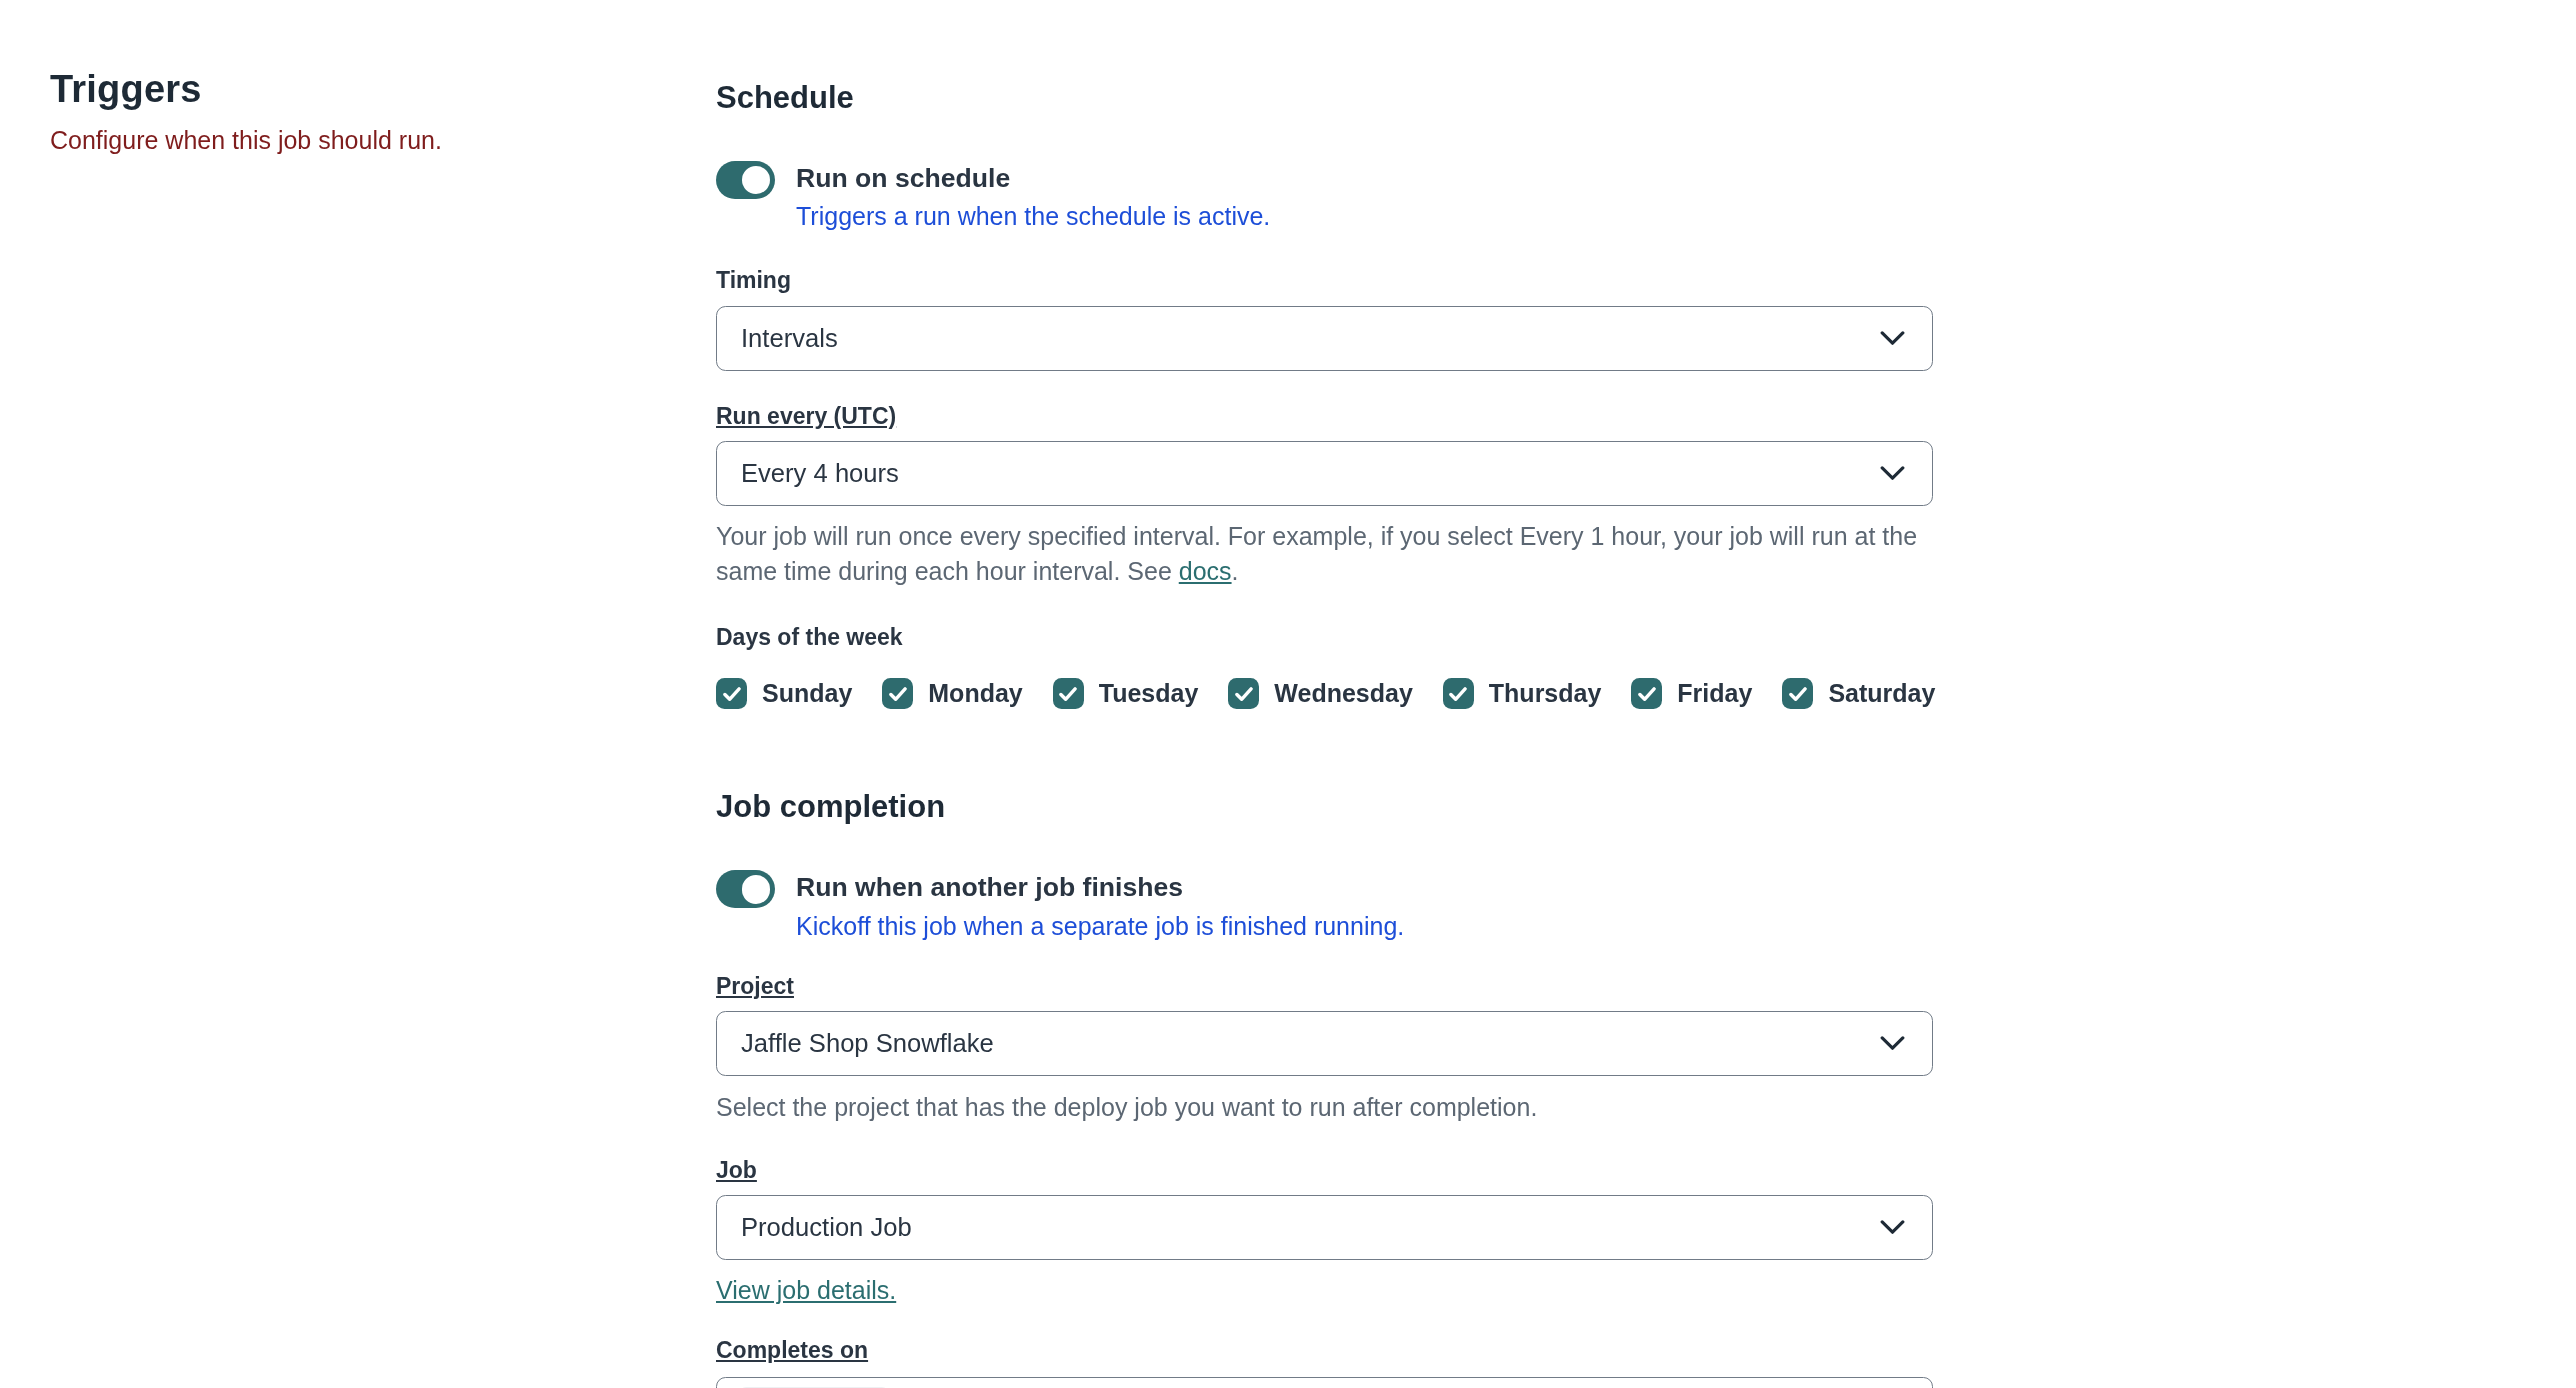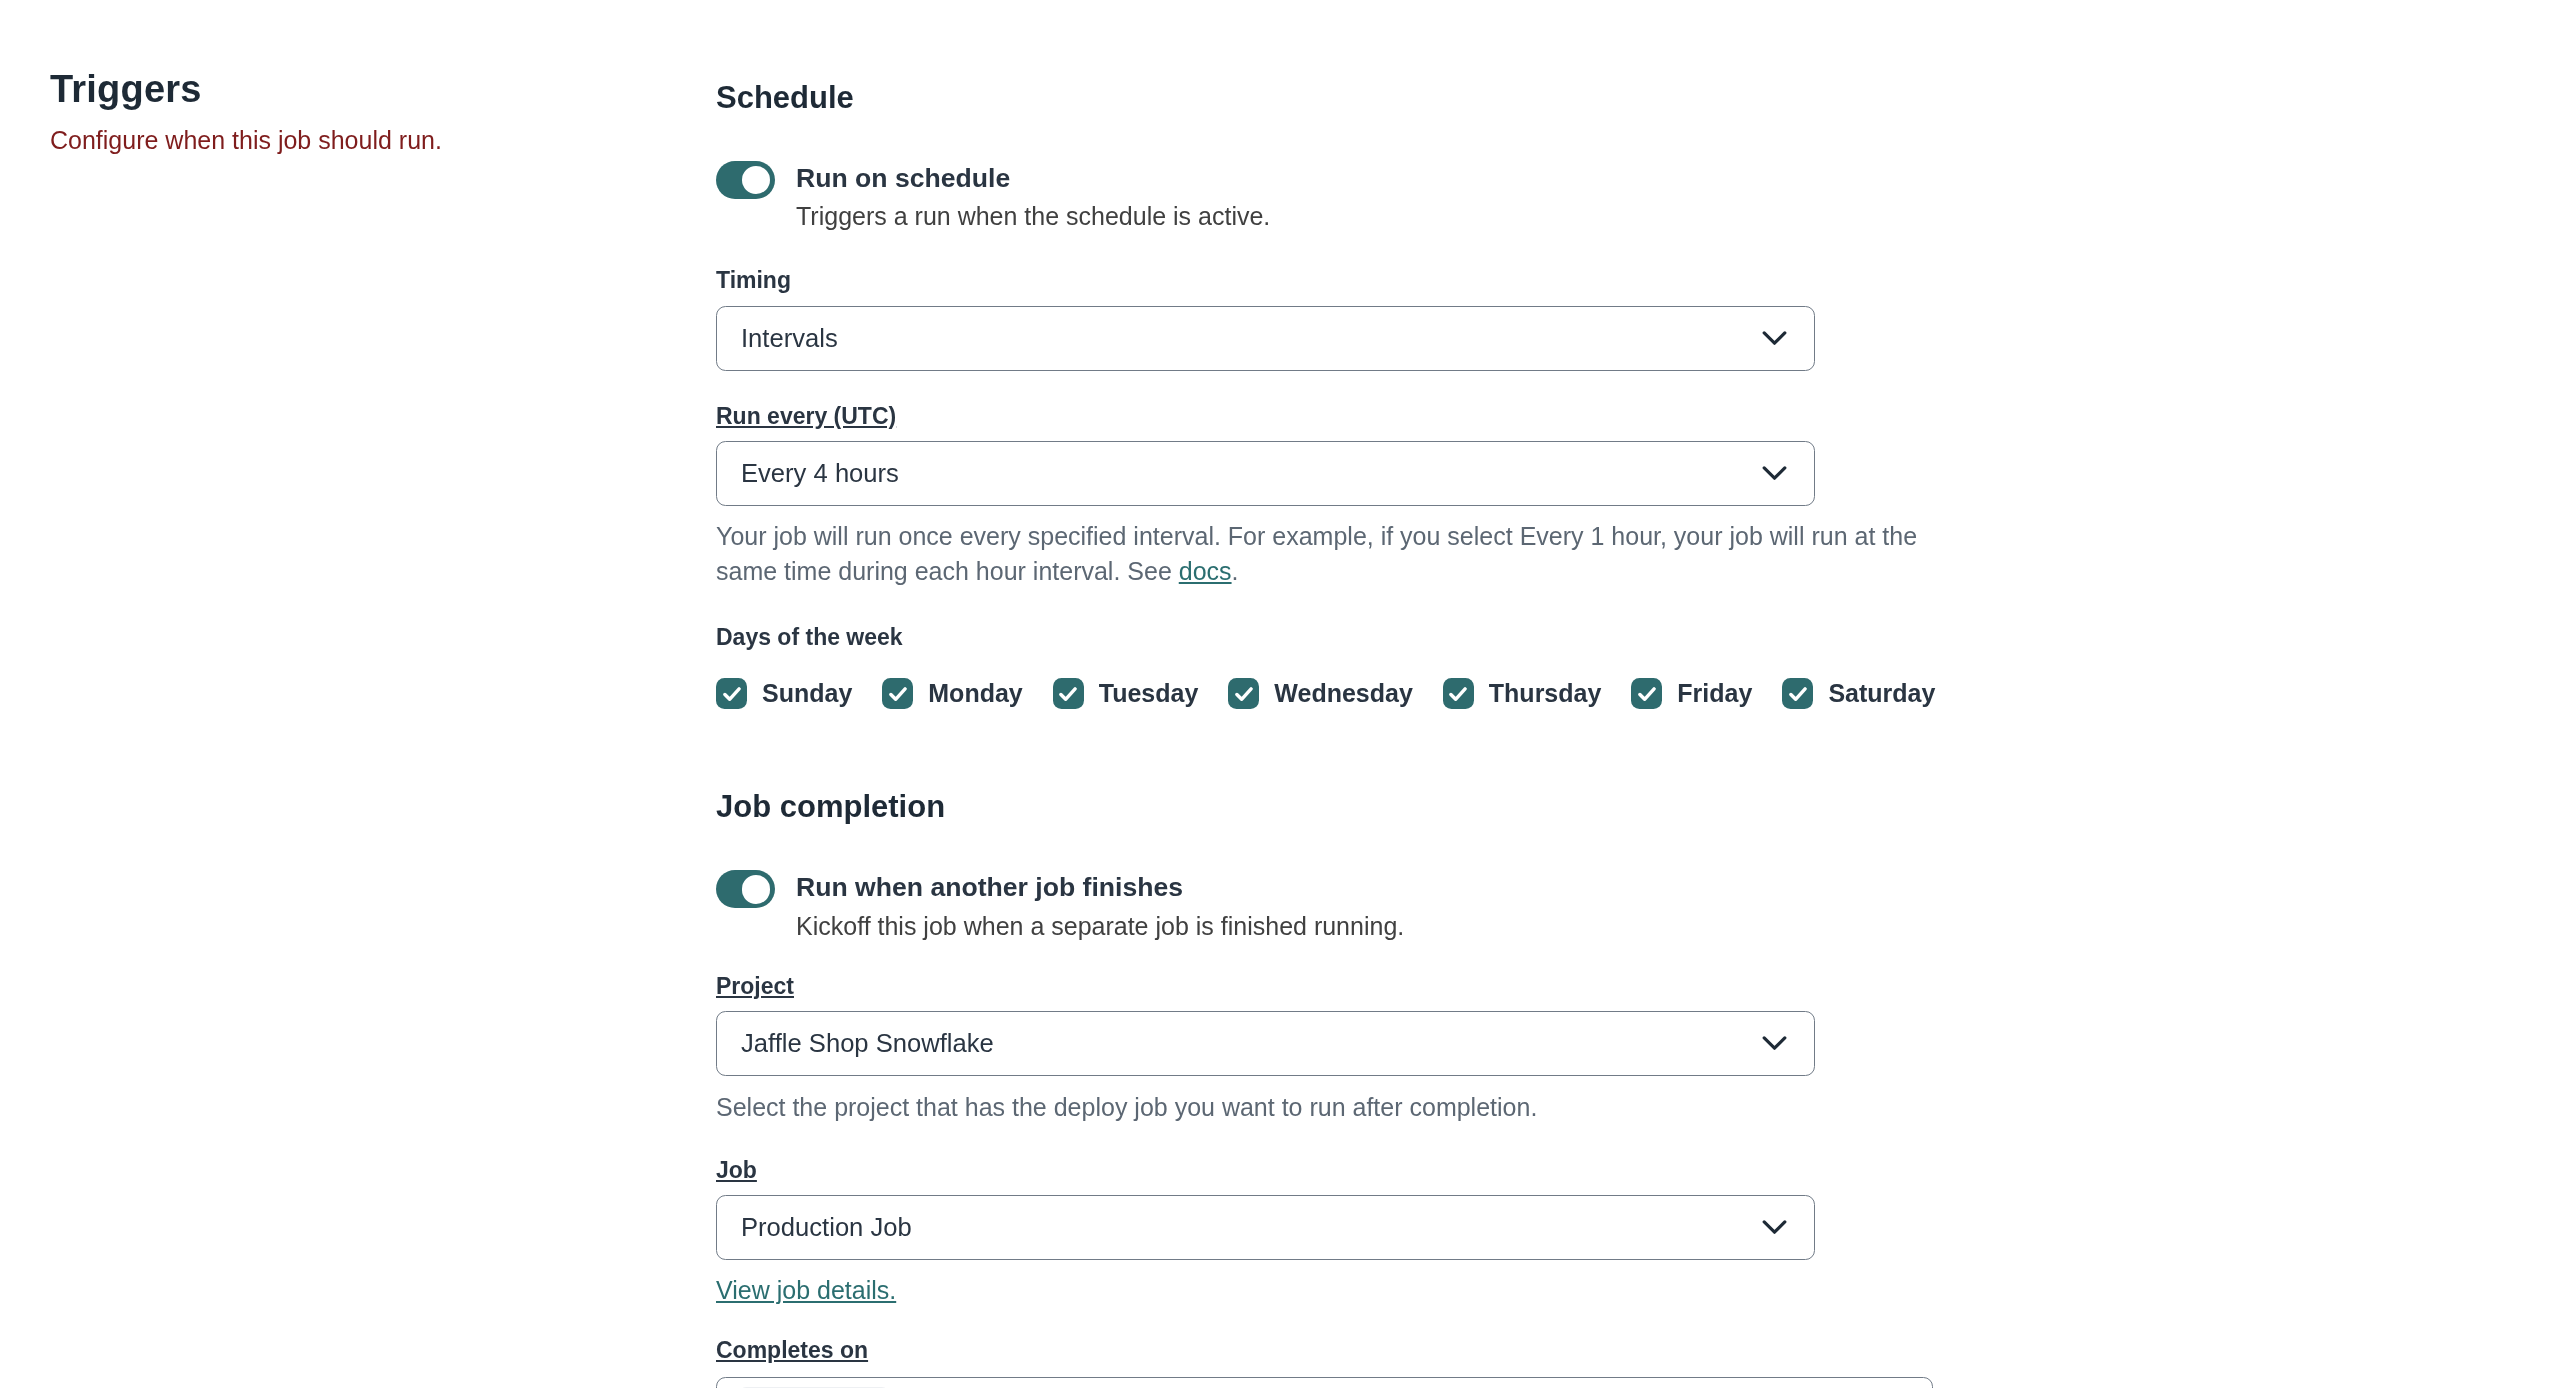--- a/index.html
+++ b/index.html
@@ -30,29 +30,29 @@
     position: relative;
     cursor: pointer;
   }
   .toggle .knob {
     position: absolute; top: 4.7px; right: 4.7px;
     width: 28.5px; height: 28.5px;
     background: #ffffff; border-radius: 50%;
   }
   .toggle-text { margin-left: 21px; padding-top: 1.9px; }
   .toggle-label { font-size: 26.6px; font-weight: 700; color: #2a3542; }
-  .toggle-desc { margin-top: 8.5px; font-size: 25px; color: #404040; }
+  .toggle-desc { margin-top: 8.5px; font-size: 25px; color: #1d4ed8; }
 
   .field-label { display: block; font-size: 23px; font-weight: 700; color: #2a3542; }
   .mt-sched-timing { margin-top: 36px; }
   .mt-label-lg { margin-top: 32px; text-decoration: underline; }
 
   .select {
     margin-top: 11.4px;
-    width: 1099px; height: 65px;
+    width: 1217px; height: 65px;
     border: 1.9px solid #717b87;
     border-radius: 9.5px;
     background: #ffffff;
     display: flex; align-items: center;
     padding: 0 26.6px 0 24px;
     cursor: pointer;
   }
   .select .select-value { flex: 1; font-size: 25.6px; color: #2a3542; }
   .chevron-svg { width: 25px; height: 15px; flex: 0 0 auto; }
 

